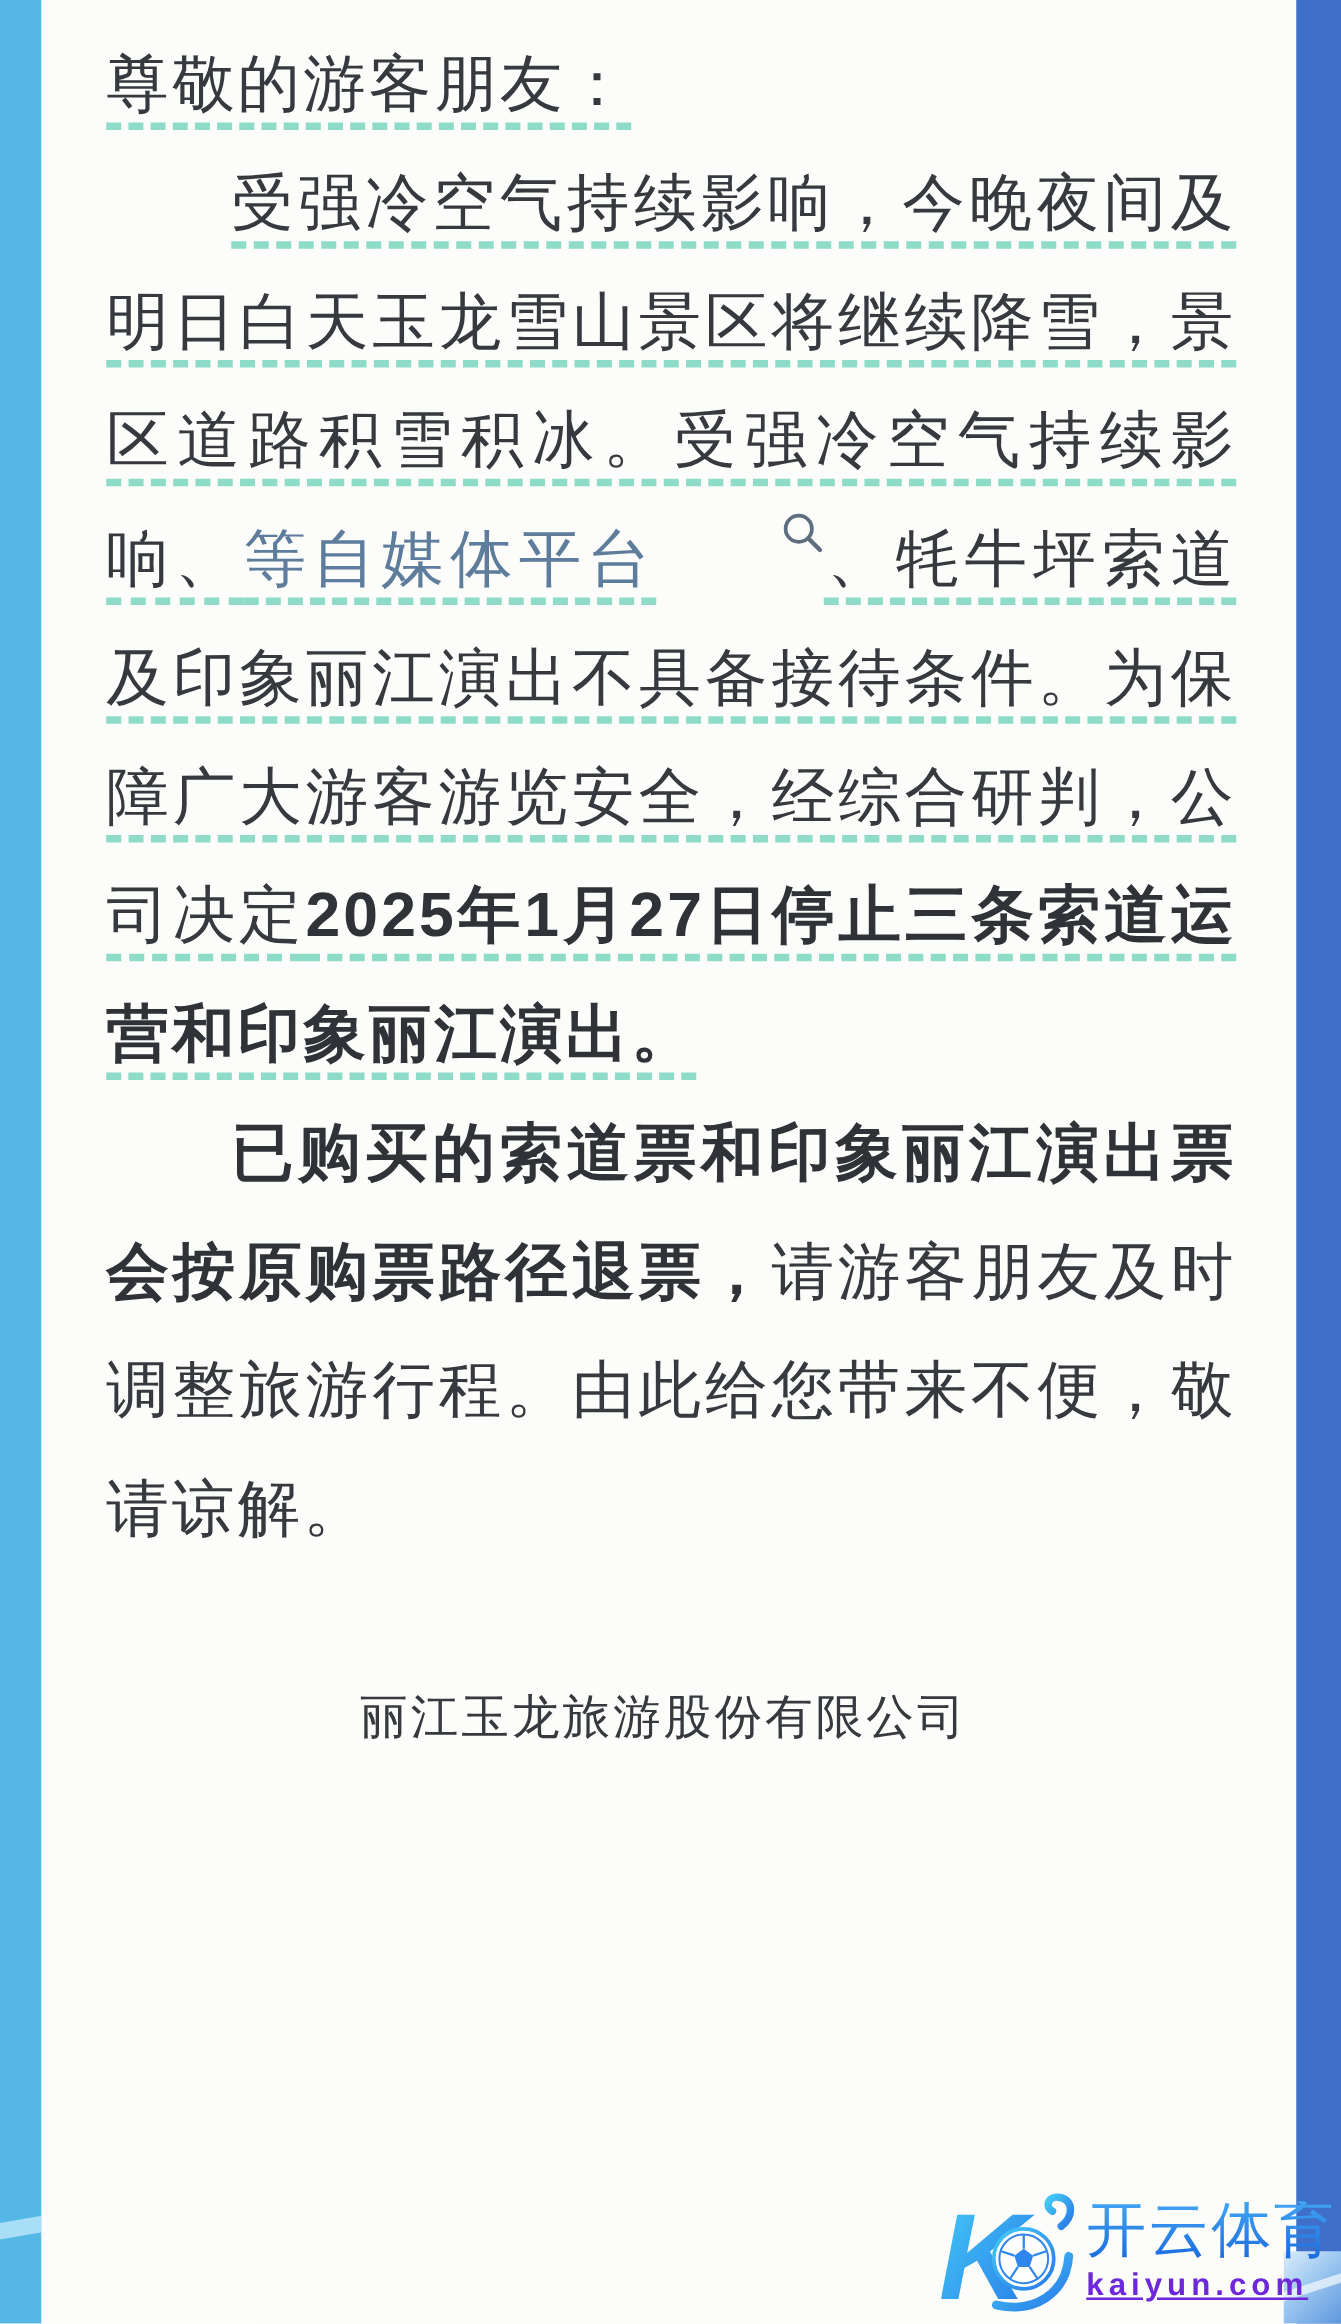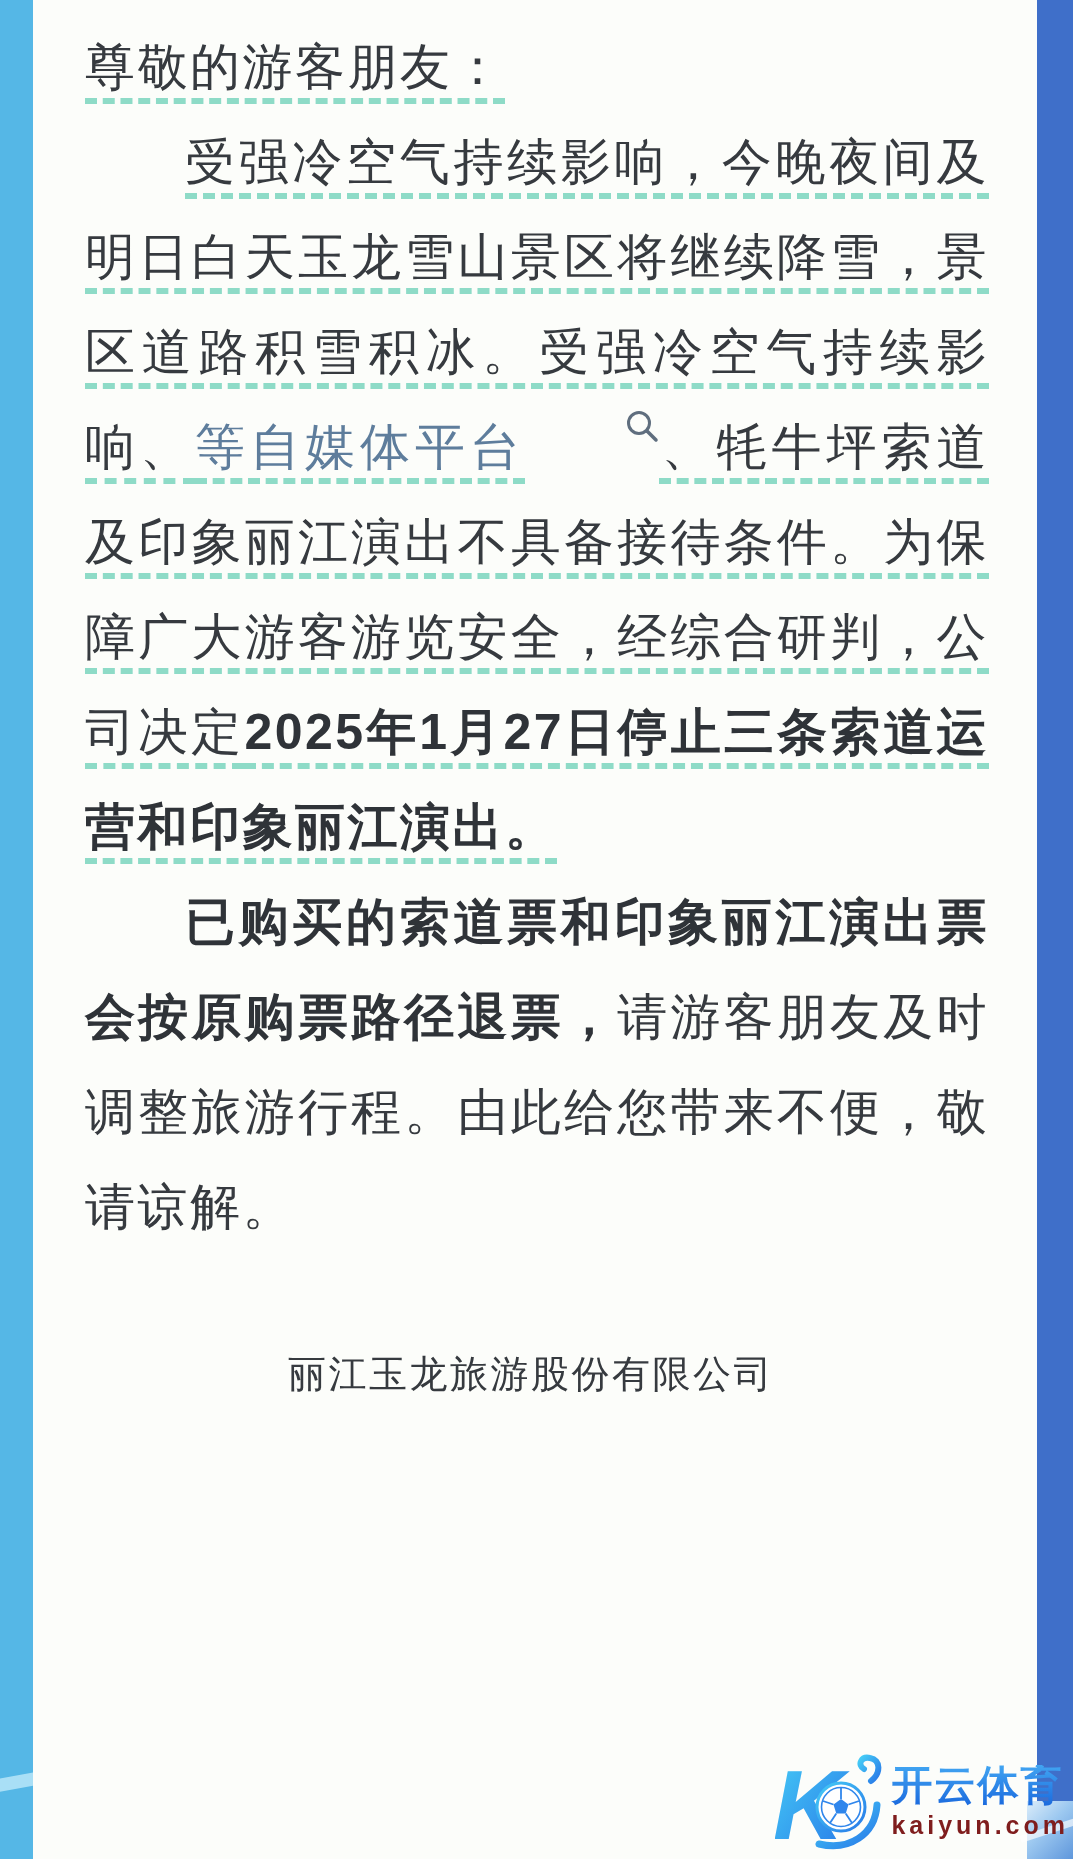--- a/index.html
+++ b/index.html
@@ -26,24 +26,24 @@
   .mag svg{width:34px; height:34px; display:inline-block;}
 
   .sig-block{margin-top:72px; padding-right:12px;}
   .sig{margin:0; font-size:38px; line-height:95px; letter-spacing:2.5px; color:#363a3f; text-align:center;}
   .date{margin-top:45px;}
 
   
   .watermark{position:absolute; right:4px; bottom:8px; z-index:5; display:flex; align-items:center; gap:4px;}
   .wm-logo-svg{width:112px; height:100px; display:block;}
   .wm-text{display:flex; flex-direction:column; align-items:flex-start;}
-  .wm-cn{font-size:41px; font-weight:700; letter-spacing:2px; line-height:1.0;
+  .wm-cn{font-size:48px; font-weight:400; letter-spacing:2px; line-height:1.0;
     background:linear-gradient(180deg,#41a5f2 0%,#1b6ade 100%);
     -webkit-background-clip:text; background-clip:text; color:transparent;}
-  .wm-url{font-size:25px; font-weight:700; color:#7f1d1d; letter-spacing:4px; margin-top:7px; line-height:1.0;}
+  .wm-url{font-size:25px; font-weight:700; color:#6d28d9; letter-spacing:4px; margin-top:7px; line-height:1.0;text-decoration:underline;}
 </style>
 </head>
 <body>
 
 <div class="page">
   <aside class="bar-left">
       <span class="streak"></span>
     </aside>
   <aside class="bar-right"></aside>
   <div class="corner-photo">

